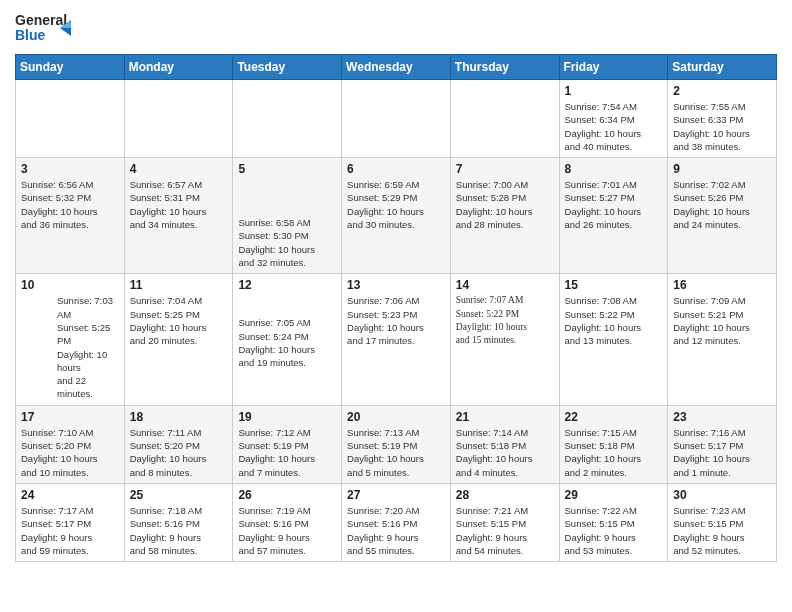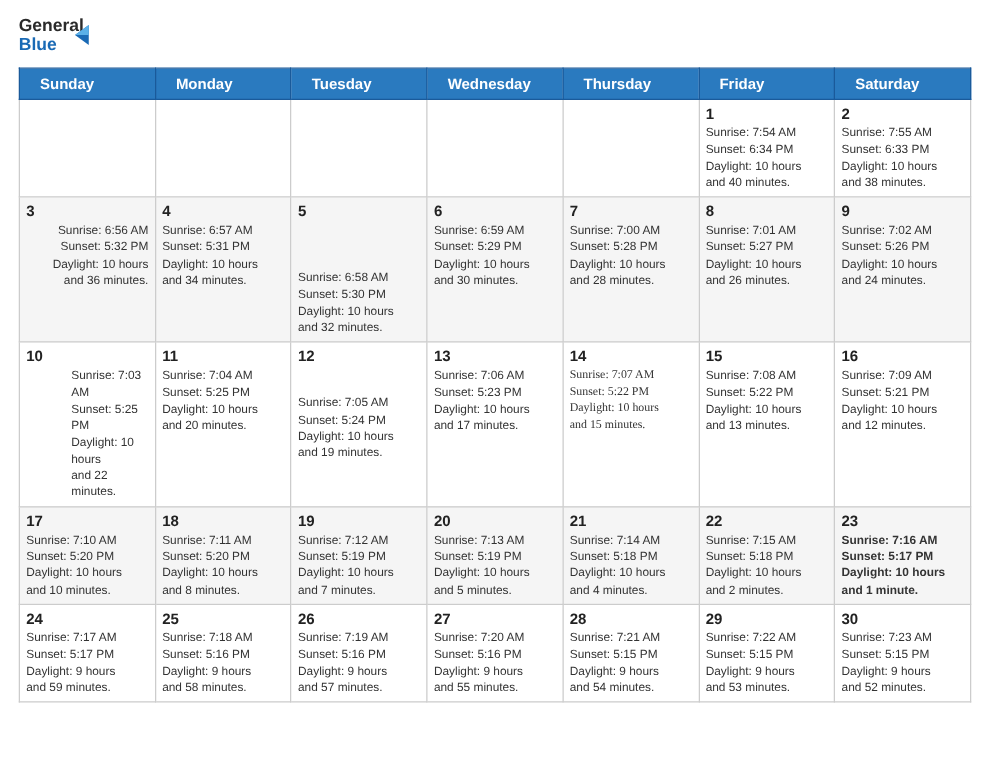--- a/index.html
+++ b/index.html
@@ -36,21 +36,21 @@
     .calendar {
       width: 100%;
       border-collapse: collapse;
       border: 1px solid #ccc;
     }
     .calendar th {
       background-color: #2a7abf;
       color: #fff;
       font-size: 12px;
       font-weight: bold;
-      padding: 5px 16px;
+      padding: 5px 4px;
       text-align: left;
       border: 1px solid #1a5a9a;
     }
     .calendar td {
       vertical-align: top;
       padding: 4px 5px;
       border: 1px solid #ccc;
       font-size: 10px;
       color: #222;
       width: calc(100% / 7);
@@ -126,21 +126,21 @@
           <span class="day-number">2</span>
           <div class="day-info" style="white-space: pre-line;">Sunrise: 7:55 AM
 Sunset: 6:33 PM
 Daylight: 10 hours
 and 38 minutes.</div>
         </td>
       </tr>
       <tr>
         <td>
           <span class="day-number">3</span>
-          <div class="day-info" style="white-space: pre-line; text-align: right;">Sunrise: 6:56 AM
+          <div class="day-info" style="white-space: pre-line;">Sunrise: 6:56 AM
 Sunset: 5:32 PM
 Daylight: 10 hours
 and 36 minutes.</div>
         </td>
         <td>
           <span class="day-number">4</span>
           <div class="day-info" style="white-space: pre-line;">Sunrise: 6:57 AM
 Sunset: 5:31 PM
 Daylight: 10 hours
 and 34 minutes.</div>
@@ -270,21 +270,21 @@
         </td>
         <td>
           <span class="day-number">22</span>
           <div class="day-info" style="white-space: pre-line;">Sunrise: 7:15 AM
 Sunset: 5:18 PM
 Daylight: 10 hours
 and 2 minutes.</div>
         </td>
         <td>
           <span class="day-number">23</span>
-          <div class="day-info" style="white-space: pre-line; font-weight: bold;">Sunrise: 7:16 AM
+          <div class="day-info" style="white-space: pre-line;">Sunrise: 7:16 AM
 Sunset: 5:17 PM
 Daylight: 10 hours
 and 1 minute.</div>
         </td>
       </tr>
       <tr>
         <td>
           <span class="day-number">24</span>
           <div class="day-info" style="white-space: pre-line;">Sunrise: 7:17 AM
 Sunset: 5:17 PM

